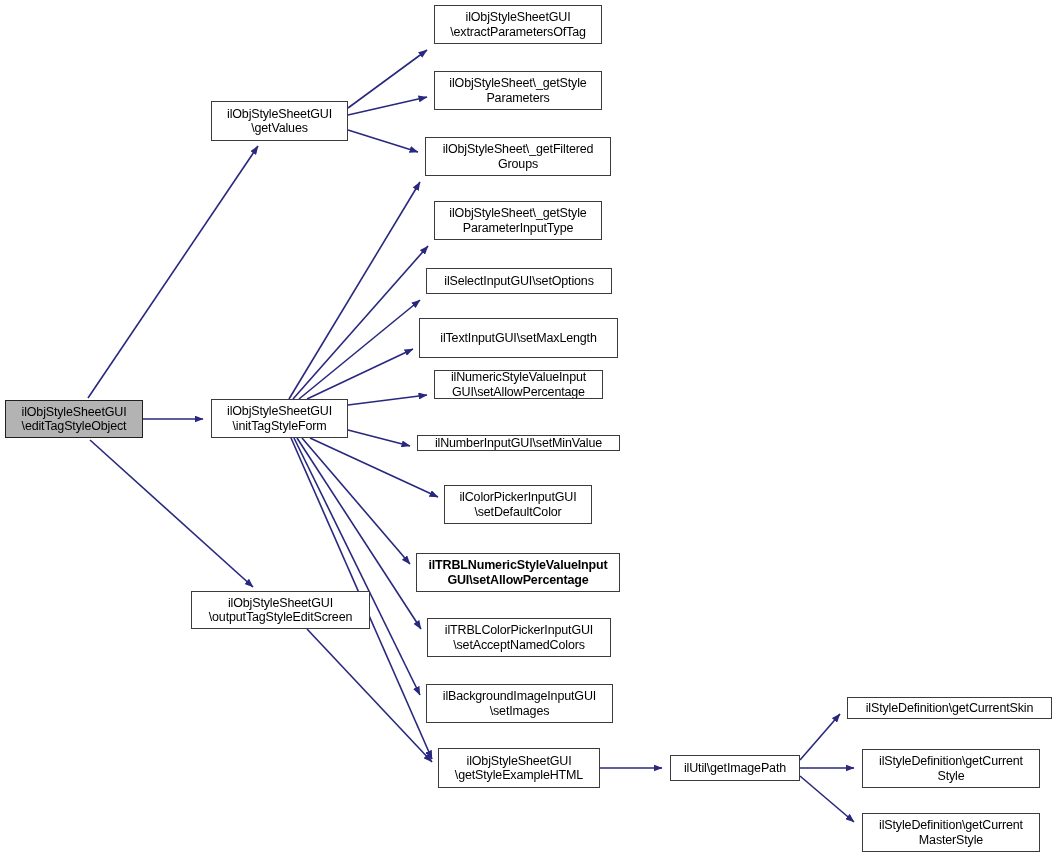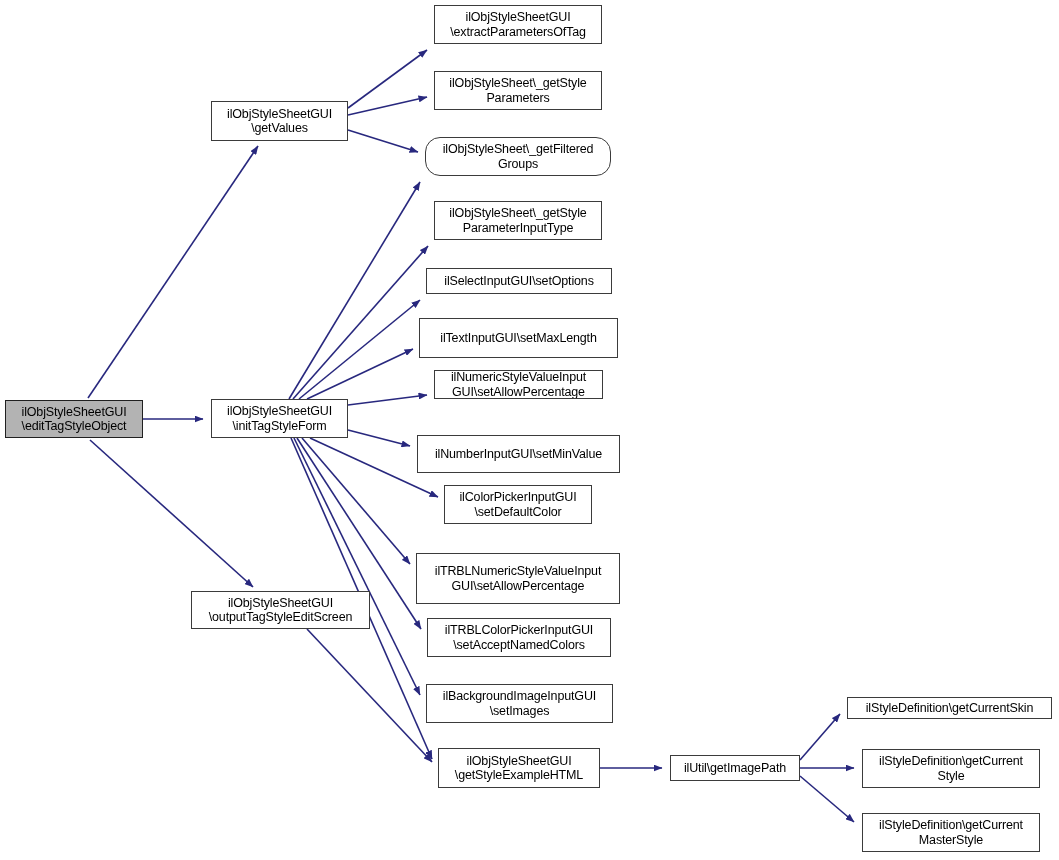--- a/index.html
+++ b/index.html
@@ -87,32 +87,32 @@
       <div class="node" style="left: 211px; top: 101px; width: 137px; height: 40px;">ilObjStyleSheetGUI
 \getValues</div>
       <div class="node" style="left: 211px; top: 399px; width: 137px; height: 39px;">ilObjStyleSheetGUI
 \initTagStyleForm</div>
       <div class="node" style="left: 191px; top: 591px; width: 179px; height: 38px;">ilObjStyleSheetGUI
 \outputTagStyleEditScreen</div>
       <div class="node" style="left: 434px; top: 5px; width: 168px; height: 39px;">ilObjStyleSheetGUI
 \extractParametersOfTag</div>
       <div class="node" style="left: 434px; top: 71px; width: 168px; height: 39px;">ilObjStyleSheet\_getStyle
 Parameters</div>
-      <div class="node" style="left: 425px; top: 137px; width: 186px; height: 39px; border-radius: 15px;">ilObjStyleSheet\_getFiltered
+      <div class="node" style="left: 425px; top: 137px; width: 186px; height: 39px;">ilObjStyleSheet\_getFiltered
 Groups</div>
       <div class="node" style="left: 434px; top: 201px; width: 168px; height: 39px;">ilObjStyleSheet\_getStyle
 ParameterInputType</div>
       <div class="node" style="left: 426px; top: 268px; width: 186px; height: 26px;">ilSelectInputGUI\setOptions</div>
       <div class="node" style="left: 419px; top: 318px; width: 199px; height: 40px;">ilTextInputGUI\setMaxLength</div>
       <div class="node" style="left: 434px; top: 370px; width: 169px; height: 29px;">ilNumericStyleValueInput
 GUI\setAllowPercentage</div>
-      <div class="node" style="left: 417px; top: 435px; width: 203px; height: 38px;">ilNumberInputGUI\setMinValue</div>
+      <div class="node" style="left: 417px; top: 435px; width: 203px; height: 16px;">ilNumberInputGUI\setMinValue</div>
       <div class="node" style="left: 444px; top: 485px; width: 148px; height: 39px;">ilColorPickerInputGUI
 \setDefaultColor</div>
-      <div class="node" style="left: 416px; top: 553px; width: 204px; height: 51px;">ilTRBLNumericStyleValueInput
+      <div class="node" style="left: 416px; top: 553px; width: 204px; height: 39px; font-weight: bold;">ilTRBLNumericStyleValueInput
 GUI\setAllowPercentage</div>
       <div class="node" style="left: 427px; top: 618px; width: 184px; height: 39px;">ilTRBLColorPickerInputGUI
 \setAcceptNamedColors</div>
       <div class="node" style="left: 426px; top: 684px; width: 187px; height: 39px;">ilBackgroundImageInputGUI
 \setImages</div>
       <div class="node" style="left: 438px; top: 748px; width: 162px; height: 40px;">ilObjStyleSheetGUI
 \getStyleExampleHTML</div>
       <div class="node" style="left: 670px; top: 755px; width: 130px; height: 26px; text-align: right;">ilUtil\getImagePath</div>
       <div class="node" style="left: 847px; top: 697px; width: 205px; height: 22px; text-align: center;">ilStyleDefinition\getCurrentSkin</div>
       <div class="node" style="left: 862px; top: 749px; width: 178px; height: 39px;">ilStyleDefinition\getCurrent

